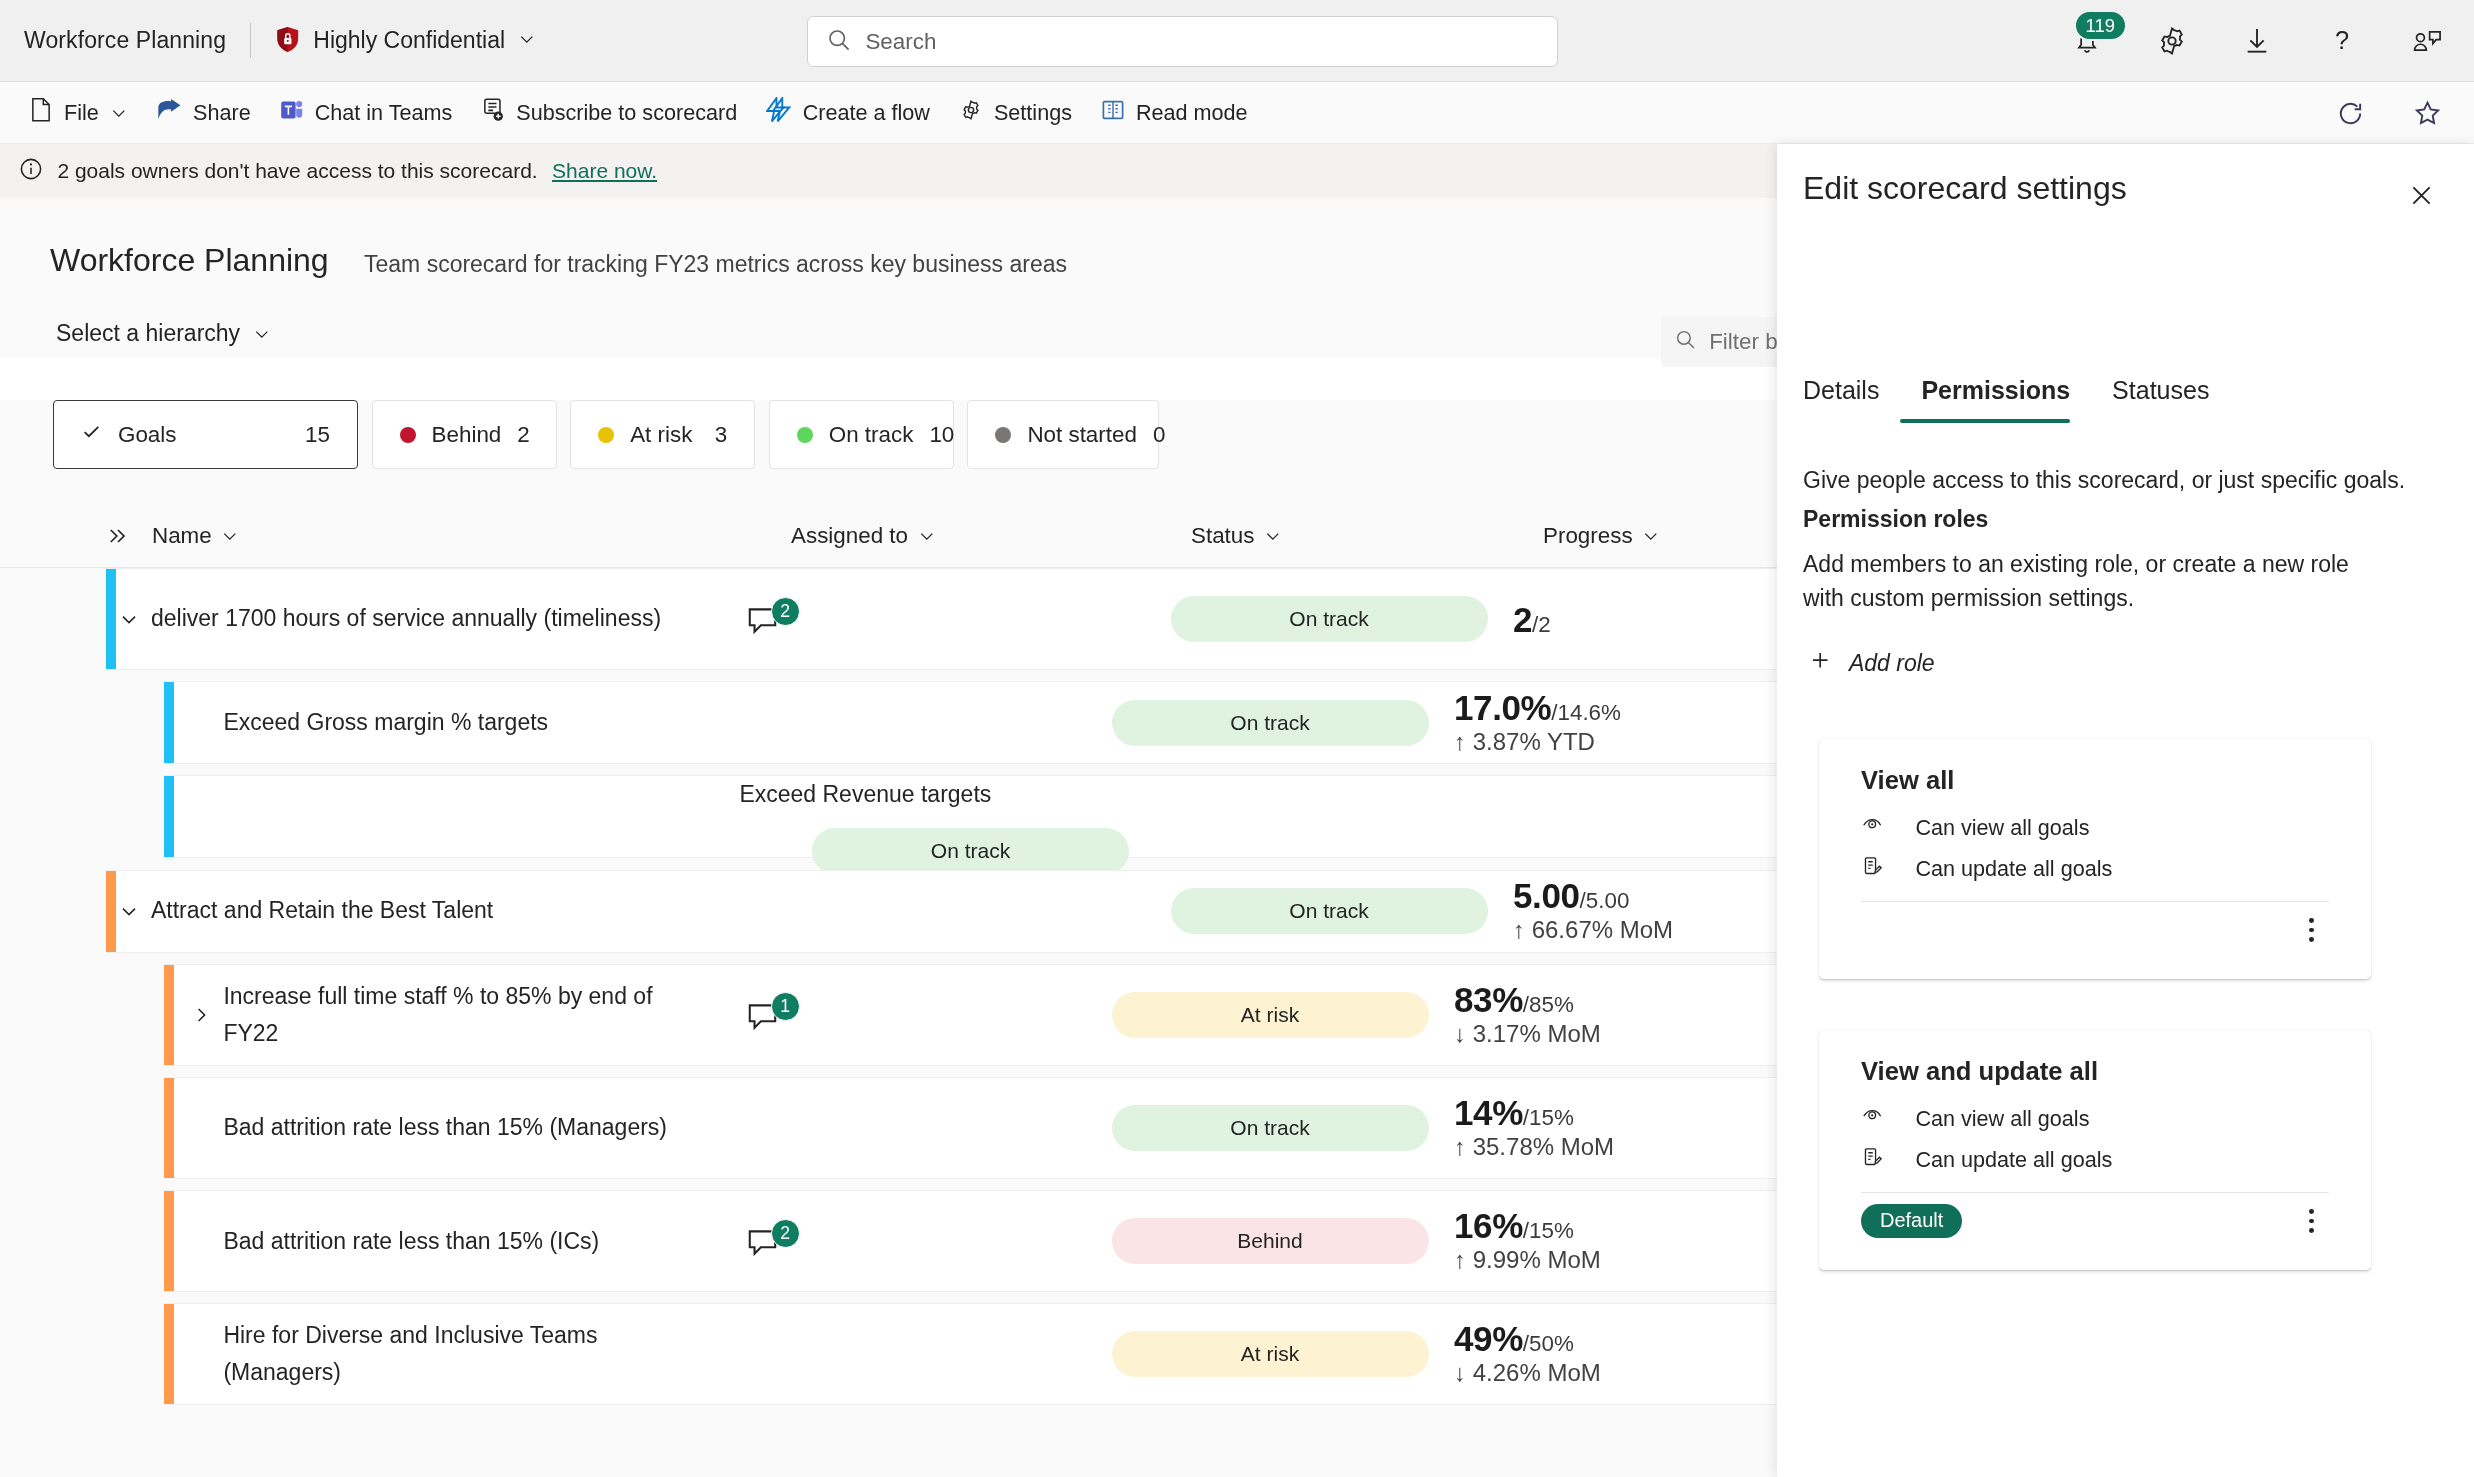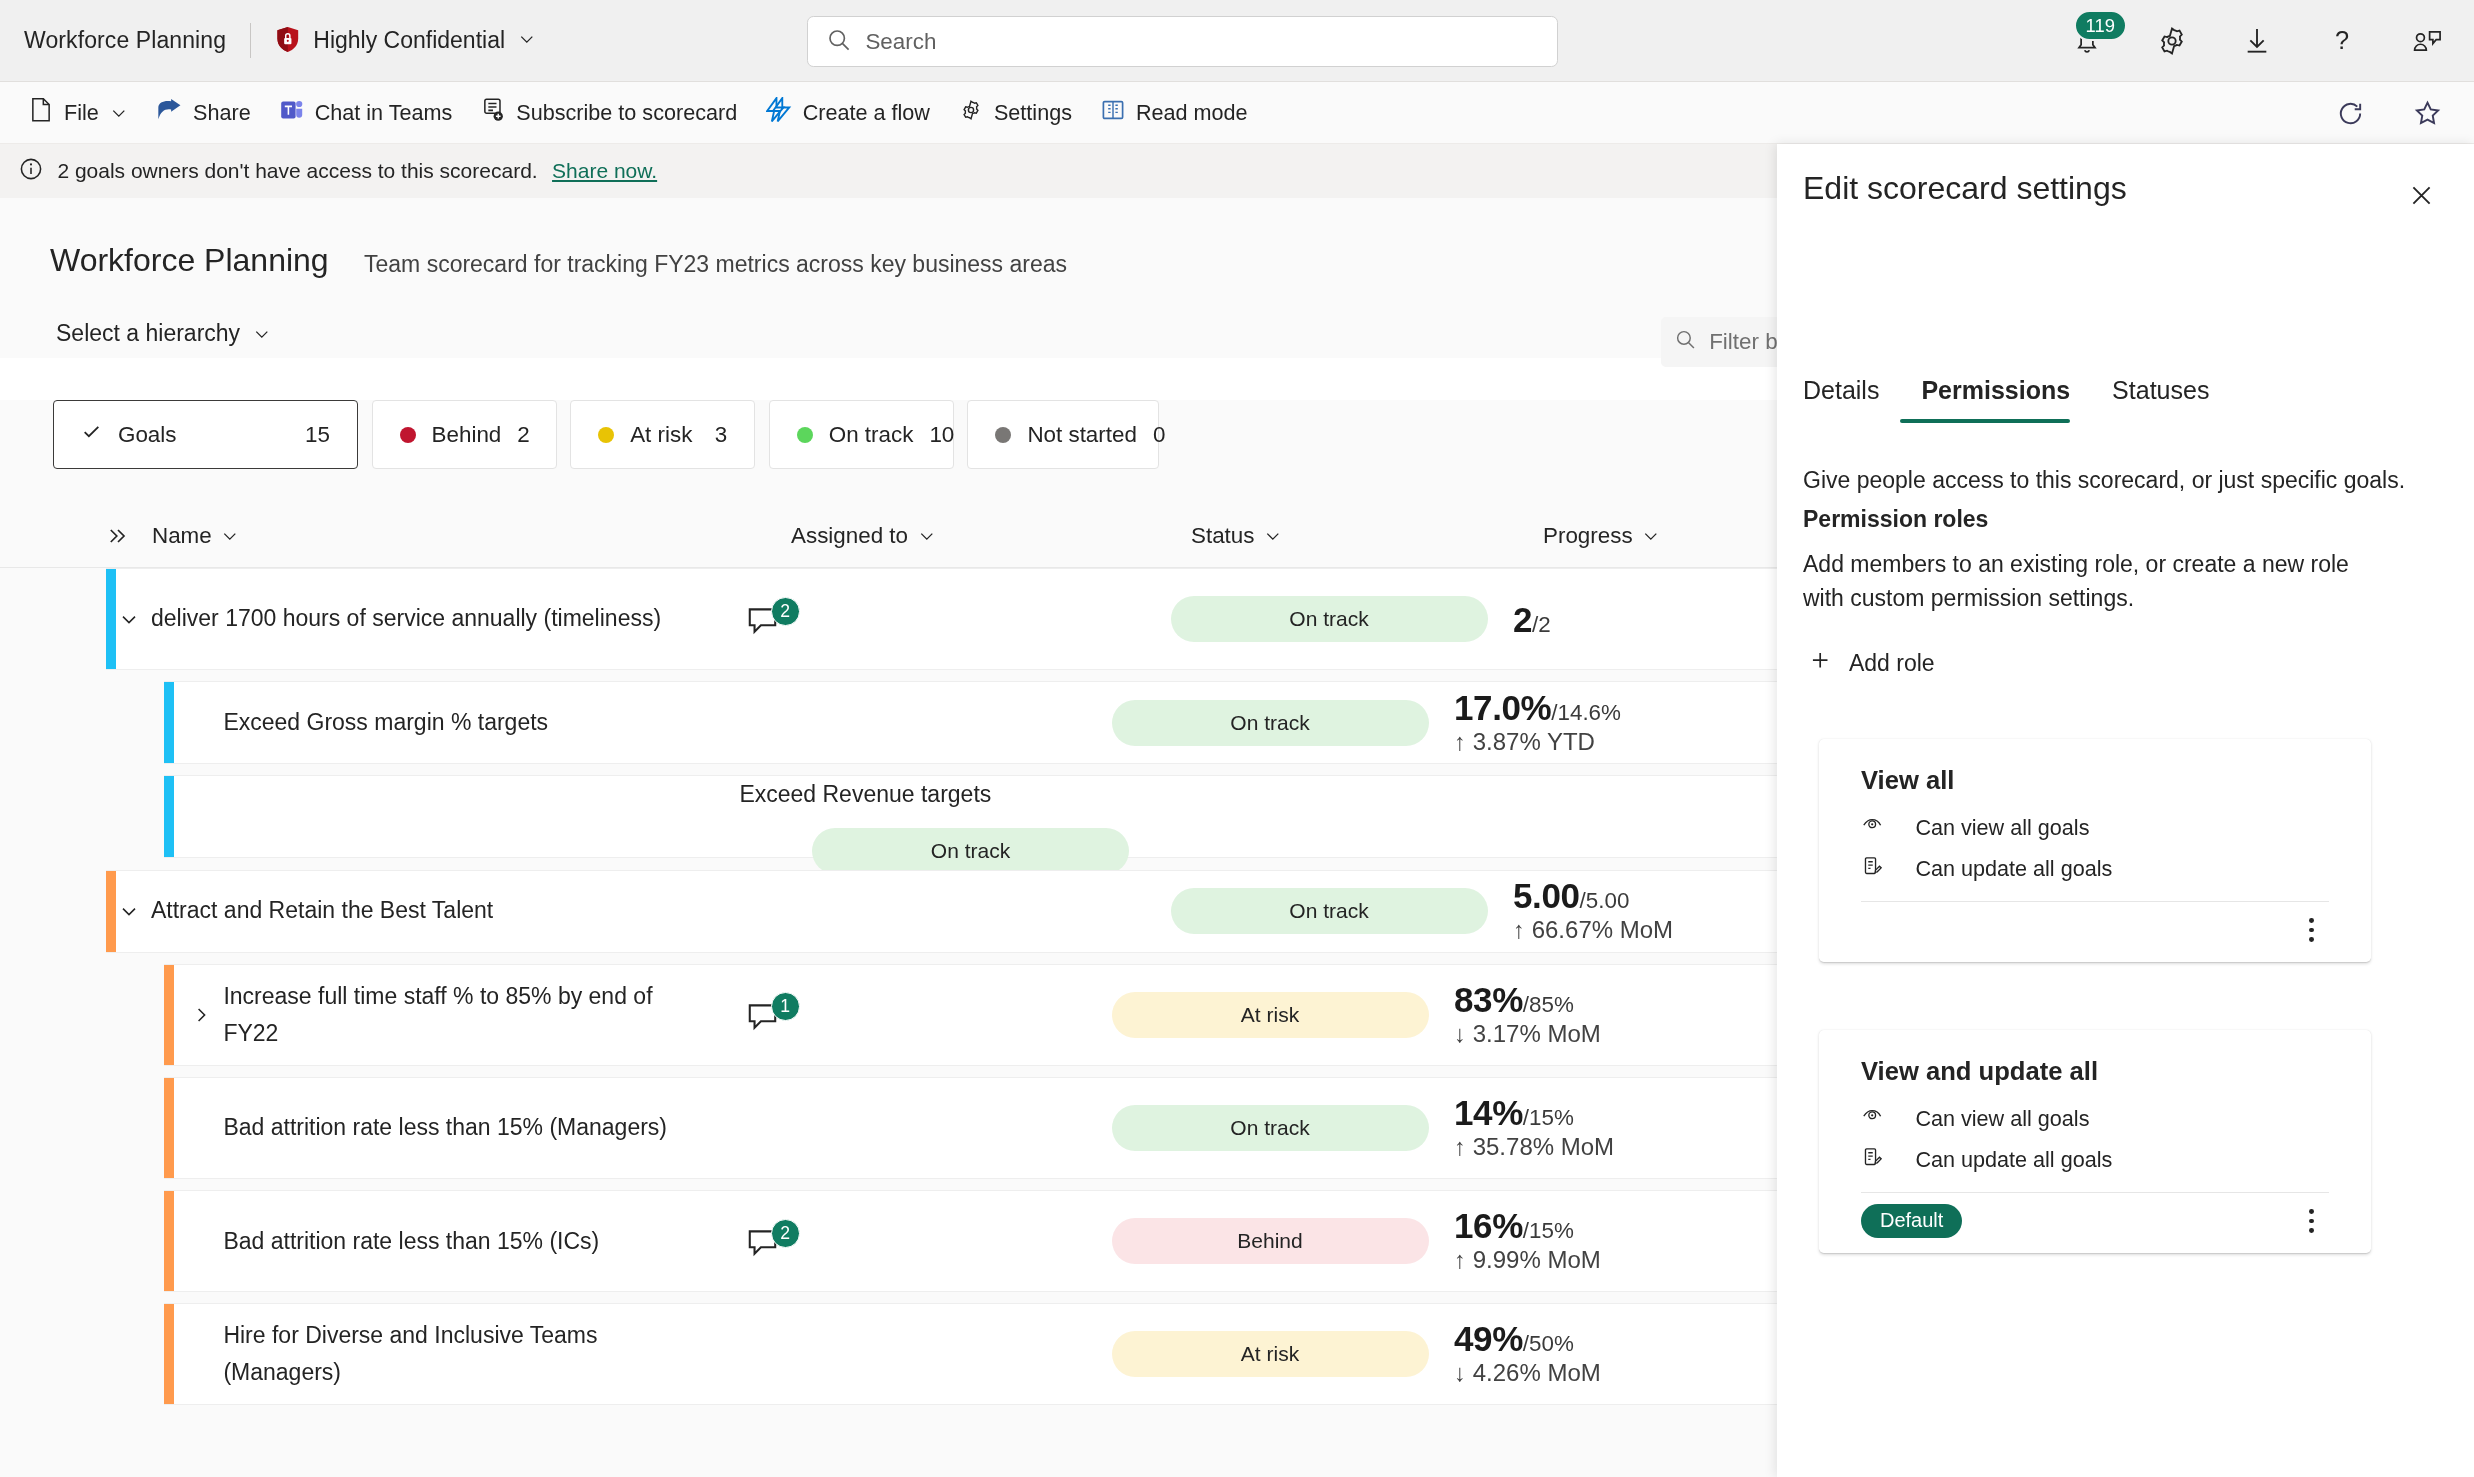--- a/index.html
+++ b/index.html
@@ -202,27 +202,27 @@
     position: absolute; left: 26px; top: 362px;
     font-size: 23px; color: #242424; font-weight: 700; white-space: nowrap;
   }
   .p-desc2 {
     position: absolute; left: 26px; top: 404px; width: 592px;
     font-size: 23px; color: #242424; line-height: 1.47;
   }
   .add-role {
     position: absolute; left: 32px; top: 505px;
     display: flex; align-items: flex-end; gap: 17.6px; cursor: pointer;
-    font-size: 23px; color: #242424;
+    font-size: 23px; color: #242424; font-style: italic;
   }
   .rolecard {
     position: absolute; left: 42px; width: 552px;
     background: #ffffff; border-radius: 4.8px;
     box-shadow: 0 1.3px 3.2px rgba(0,0,0,.13), 0 0.2px 1px rgba(0,0,0,.11);
-    padding: 27px 42px 4px 42px;
+    padding: 27px 42px 21px 42px;
   }
   .rolecard h4 { font-size: 25.6px; font-weight: 700; color: #242424; margin-bottom: 19px; }
   .perm {
     display: flex; align-items: center; gap: 32px;
     font-size: 21.6px; color: #242424; margin-bottom: 12.8px;
   }
   .card-div { height: 0.8px; background: #e6e6e6; margin: 17.6px 0 0 0; }
   .card-foot {
     display: flex; align-items: center; height: 56px;
   }

